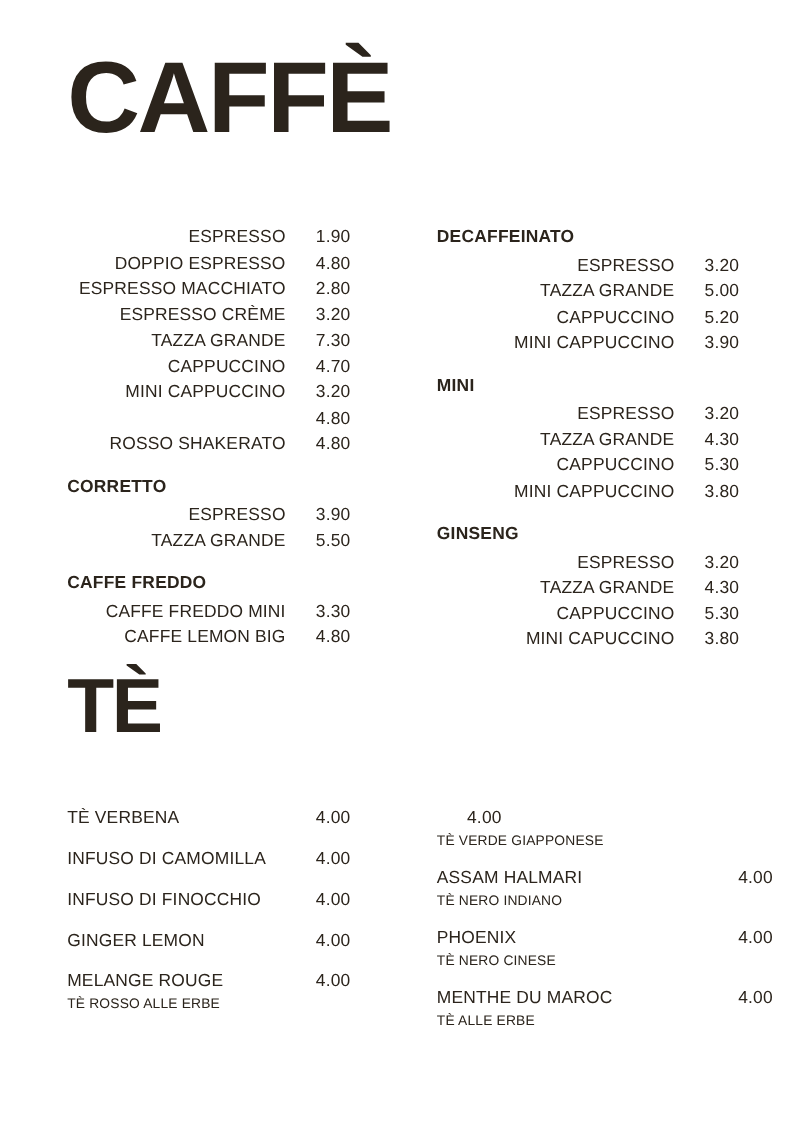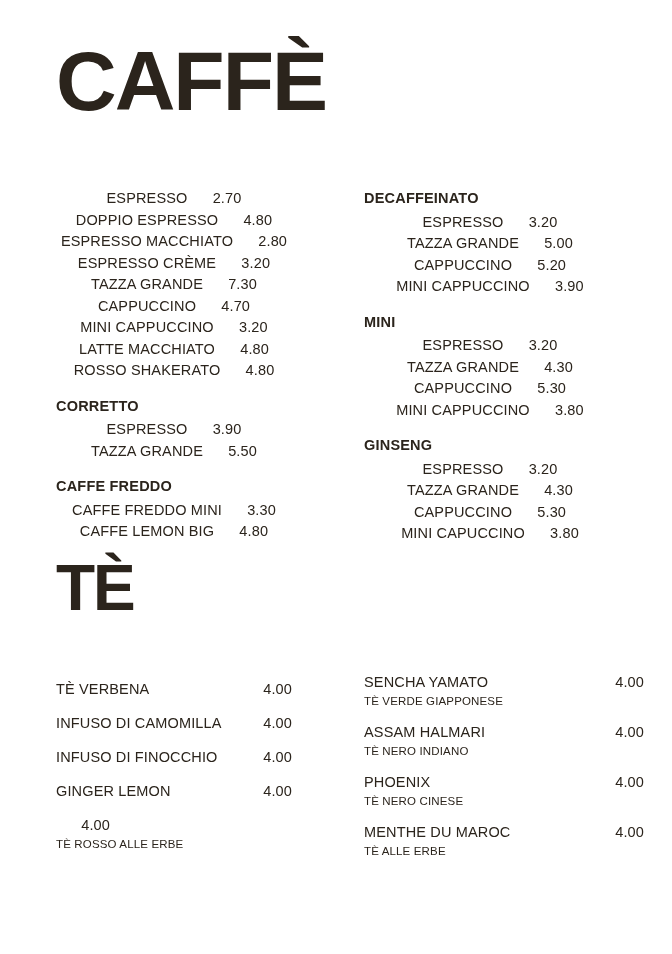--- a/index.html
+++ b/index.html
@@ -71,21 +71,21 @@
   .group-title {
     font-size: 14.5px;
     font-weight: bold;
     letter-spacing: 0.2px;
     margin: 0 0 2px 0;
     line-height: 21.5px;
   }
 
   .row {
     display: flex;
-    justify-content: center;
+    justify-content: flex-end;
     align-items: baseline;
     font-size: 14.5px;
     line-height: 21.5px;
     letter-spacing: 0.15px;
   }
   .row .name { white-space: nowrap; }
   .row .price {
     white-space: nowrap;
     text-align: right;
     margin-left: 12px;
@@ -96,21 +96,20 @@
 
   
   .tea-block {
     position: absolute;
     top: 672px;
     left: 0;
     right: 0;
     padding: 0 56px;
     box-sizing: border-box;
     display: flex;
-    align-items: center;
   }
   .tea-item {
     margin-bottom: 13px;
   }
   .tea-line {
     display: flex;
     justify-content: space-between;
     align-items: baseline;
     font-size: 14.5px;
     line-height: 21px;
@@ -140,21 +139,21 @@
 
   <h1 class="mega-title" id="caffe-title">CAFFÈ</h1>
 
   <div class="coffee-block">
 
     <div class="col col-left">
 
       <div class="group">
         <div class="row">
           <span class="name">ESPRESSO</span>
-          <span class="price">2.70</span>
+          <span class="price">1.90</span>
         </div>
         <div class="row">
           <span class="name">DOPPIO ESPRESSO</span>
           <span class="price">4.80</span>
         </div>
         <div class="row">
           <span class="name">ESPRESSO MACCHIATO</span>
           <span class="price">2.80</span>
         </div>
         <div class="row">
@@ -167,21 +166,20 @@
         </div>
         <div class="row">
           <span class="name">CAPPUCCINO</span>
           <span class="price">4.70</span>
         </div>
         <div class="row">
           <span class="name">MINI CAPPUCCINO</span>
           <span class="price">3.20</span>
         </div>
         <div class="row">
-          <span class="name">LATTE MACCHIATO</span>
           <span class="price">4.80</span>
         </div>
         <div class="row">
           <span class="name">ROSSO SHAKERATO</span>
           <span class="price">4.80</span>
         </div>
       </div>
 
       <div class="group">
         <div class="group-title">CORRETTO</div>
@@ -303,32 +301,32 @@
 
       <div class="tea-item">
         <div class="tea-line">
           <span class="name">GINGER LEMON</span>
           <span class="price">4.00</span>
         </div>
       </div>
 
       <div class="tea-item">
         <div class="tea-line">
+          <span class="name">MELANGE ROUGE</span>
           <span class="price">4.00</span>
         </div>
         <div class="tea-sub">TÈ ROSSO ALLE ERBE</div>
       </div>
 
     </div>
 
     <div class="tea-col-right">
 
       <div class="tea-item">
         <div class="tea-line">
-          <span class="name">SENCHA YAMATO</span>
           <span class="price">4.00</span>
         </div>
         <div class="tea-sub">TÈ VERDE GIAPPONESE</div>
       </div>
 
       <div class="tea-item">
         <div class="tea-line">
           <span class="name">ASSAM HALMARI</span>
           <span class="price">4.00</span>
         </div>

